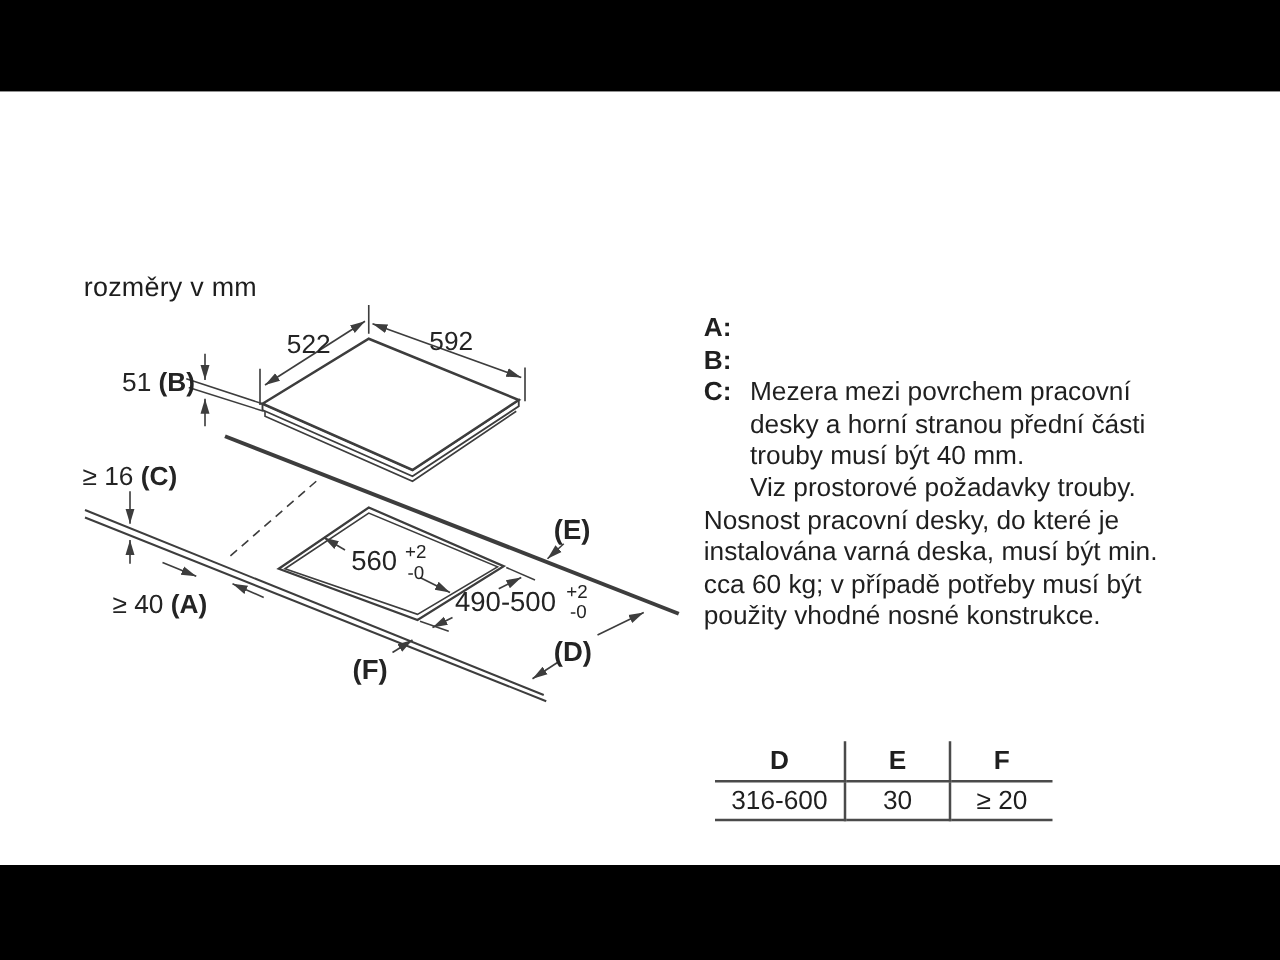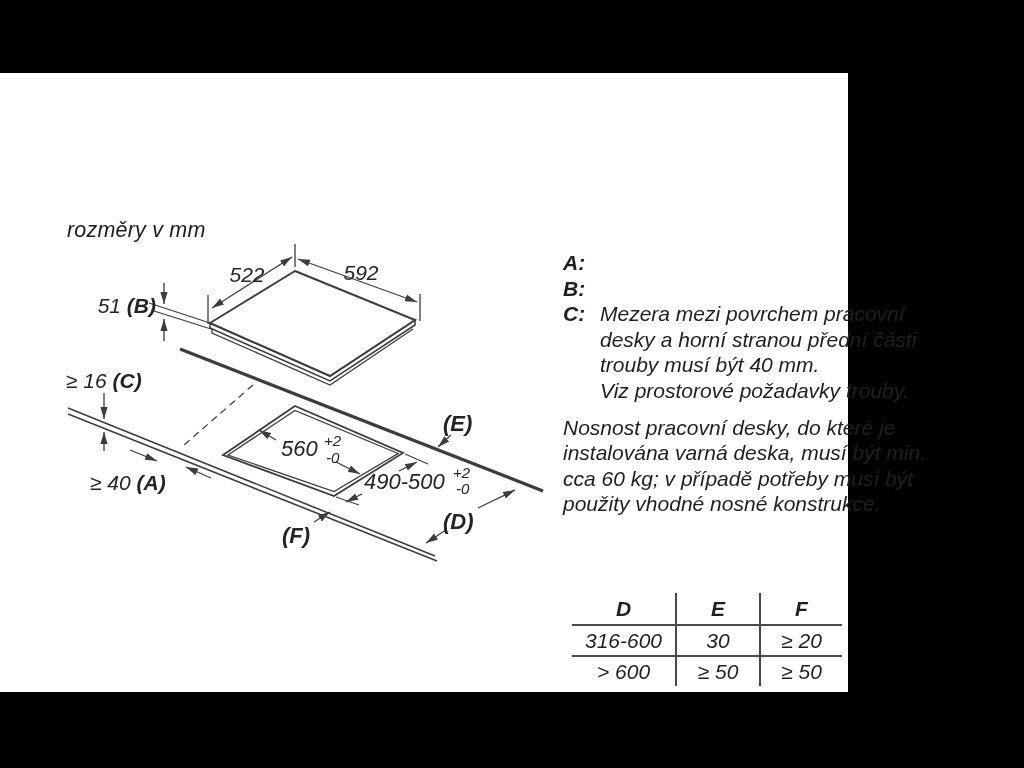--- a/index.html
+++ b/index.html
@@ -4,37 +4,37 @@
 <style>
   html,body{margin:0;padding:0;}
   body{
     width:1024px;height:768px;position:relative;overflow:hidden;
     background:#000;font-family:"Liberation Sans",sans-serif;
   }
   #stage{position:absolute;left:0;top:0;width:1024px;height:768px;}
   .letterbox{position:absolute;left:0;width:1024px;background:#000;}
   #bar-top{top:0;height:73px;}
   #bar-bottom{top:692px;height:76px;}
-  #page{position:absolute;left:0;top:73px;width:848px;height:619px;background:#fff;font-style:italic;}
+  #page{position:absolute;left:0;top:73px;width:1024px;height:619px;background:#fff;}
 
   #page-title{
     position:absolute;left:67px;top:145px;
     font-size:21.5px;color:#1d1d1d;letter-spacing:0.2px;
   }
 
   #drawing{position:absolute;left:50px;top:135px;width:500px;height:370px;}
   #drawing text{fill:#242424;font-family:"Liberation Sans",sans-serif;}
 
   
   #notes{position:absolute;left:563px;top:177px;width:430px;color:#1f1f1f;}
   .note-item{display:flex;font-size:21px;line-height:25.6px;}
   .note-letter{font-weight:bold;width:37px;flex:0 0 37px;}
   .note-text{white-space:pre;}
   #load-paragraph{
-    margin-top:11px;font-size:21px;line-height:25.6px;white-space:pre;color:#1f1f1f;
+    font-size:21px;line-height:25.6px;white-space:pre;color:#1f1f1f;
   }
 
   
   #spec-table{
     position:absolute;left:572px;top:520px;
     border-collapse:collapse;color:#1f1f1f;
   }
   #spec-table th,#spec-table td{
     font-size:21px;text-align:center;padding:0;font-weight:normal;
   }
@@ -163,25 +163,20 @@
           <tr class="hline">
         <th class="c0 vline">D</th>
         <th class="c1 vline">E</th>
         <th class="c2">F</th>
       </tr>
       <tr class="hline">
         <td class="c0 vline">316-600</td>
         <td class="c1 vline">30</td>
         <td class="c2">≥ 20</td>
       </tr>
-      <tr>
-        <td class="c0 vline">&gt; 600</td>
-        <td class="c1 vline">≥ 50</td>
-        <td class="c2">≥ 50</td>
-      </tr>
     </tbody>
       </table>
 
   </div>
 
   <div id="bar-top" class="letterbox"></div>
   <div id="bar-bottom" class="letterbox"></div>
 </div>
 
 </body></html>

